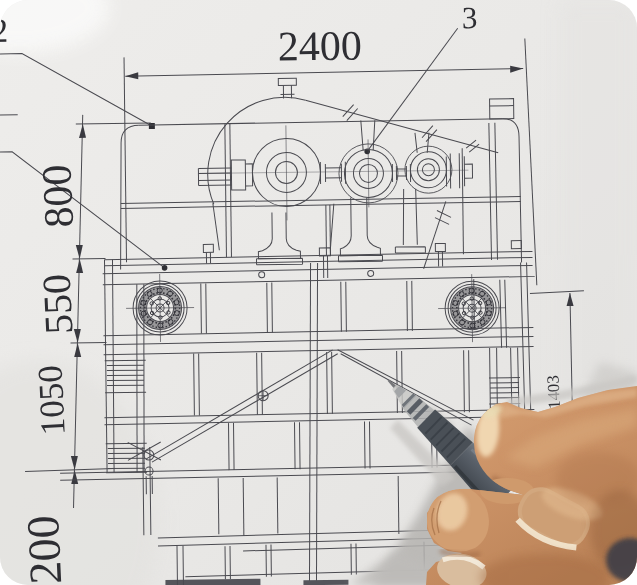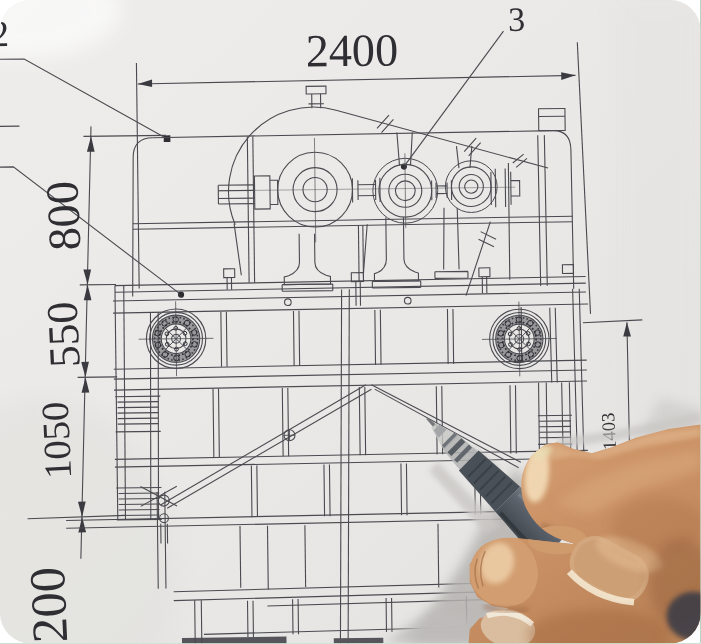--- a/index.html
+++ b/index.html
@@ -1,16 +1,16 @@
 <!DOCTYPE html>
 <html><head>
 <meta charset="utf-8">
 <style>
   html,body{margin:0;padding:0;background:#ffffff;}
-  #stage{position:relative;width:637px;height:585px;overflow:hidden;background:#15803d;}
+  #stage{position:relative;width:637px;height:585px;overflow:hidden;background:#e5e5e5;}
   svg{display:block;}
   text{font-family:"Liberation Serif", serif;fill:#2e2e33;}
 </style>
 </head>
 <body>
 <div id="stage">
 <svg width="637" height="585" viewBox="0 0 637 585">
 <defs>
   <linearGradient id="paper" x1="0" y1="0" x2="1" y2="1">
     <stop offset="0" stop-color="#eeedeb"></stop>

